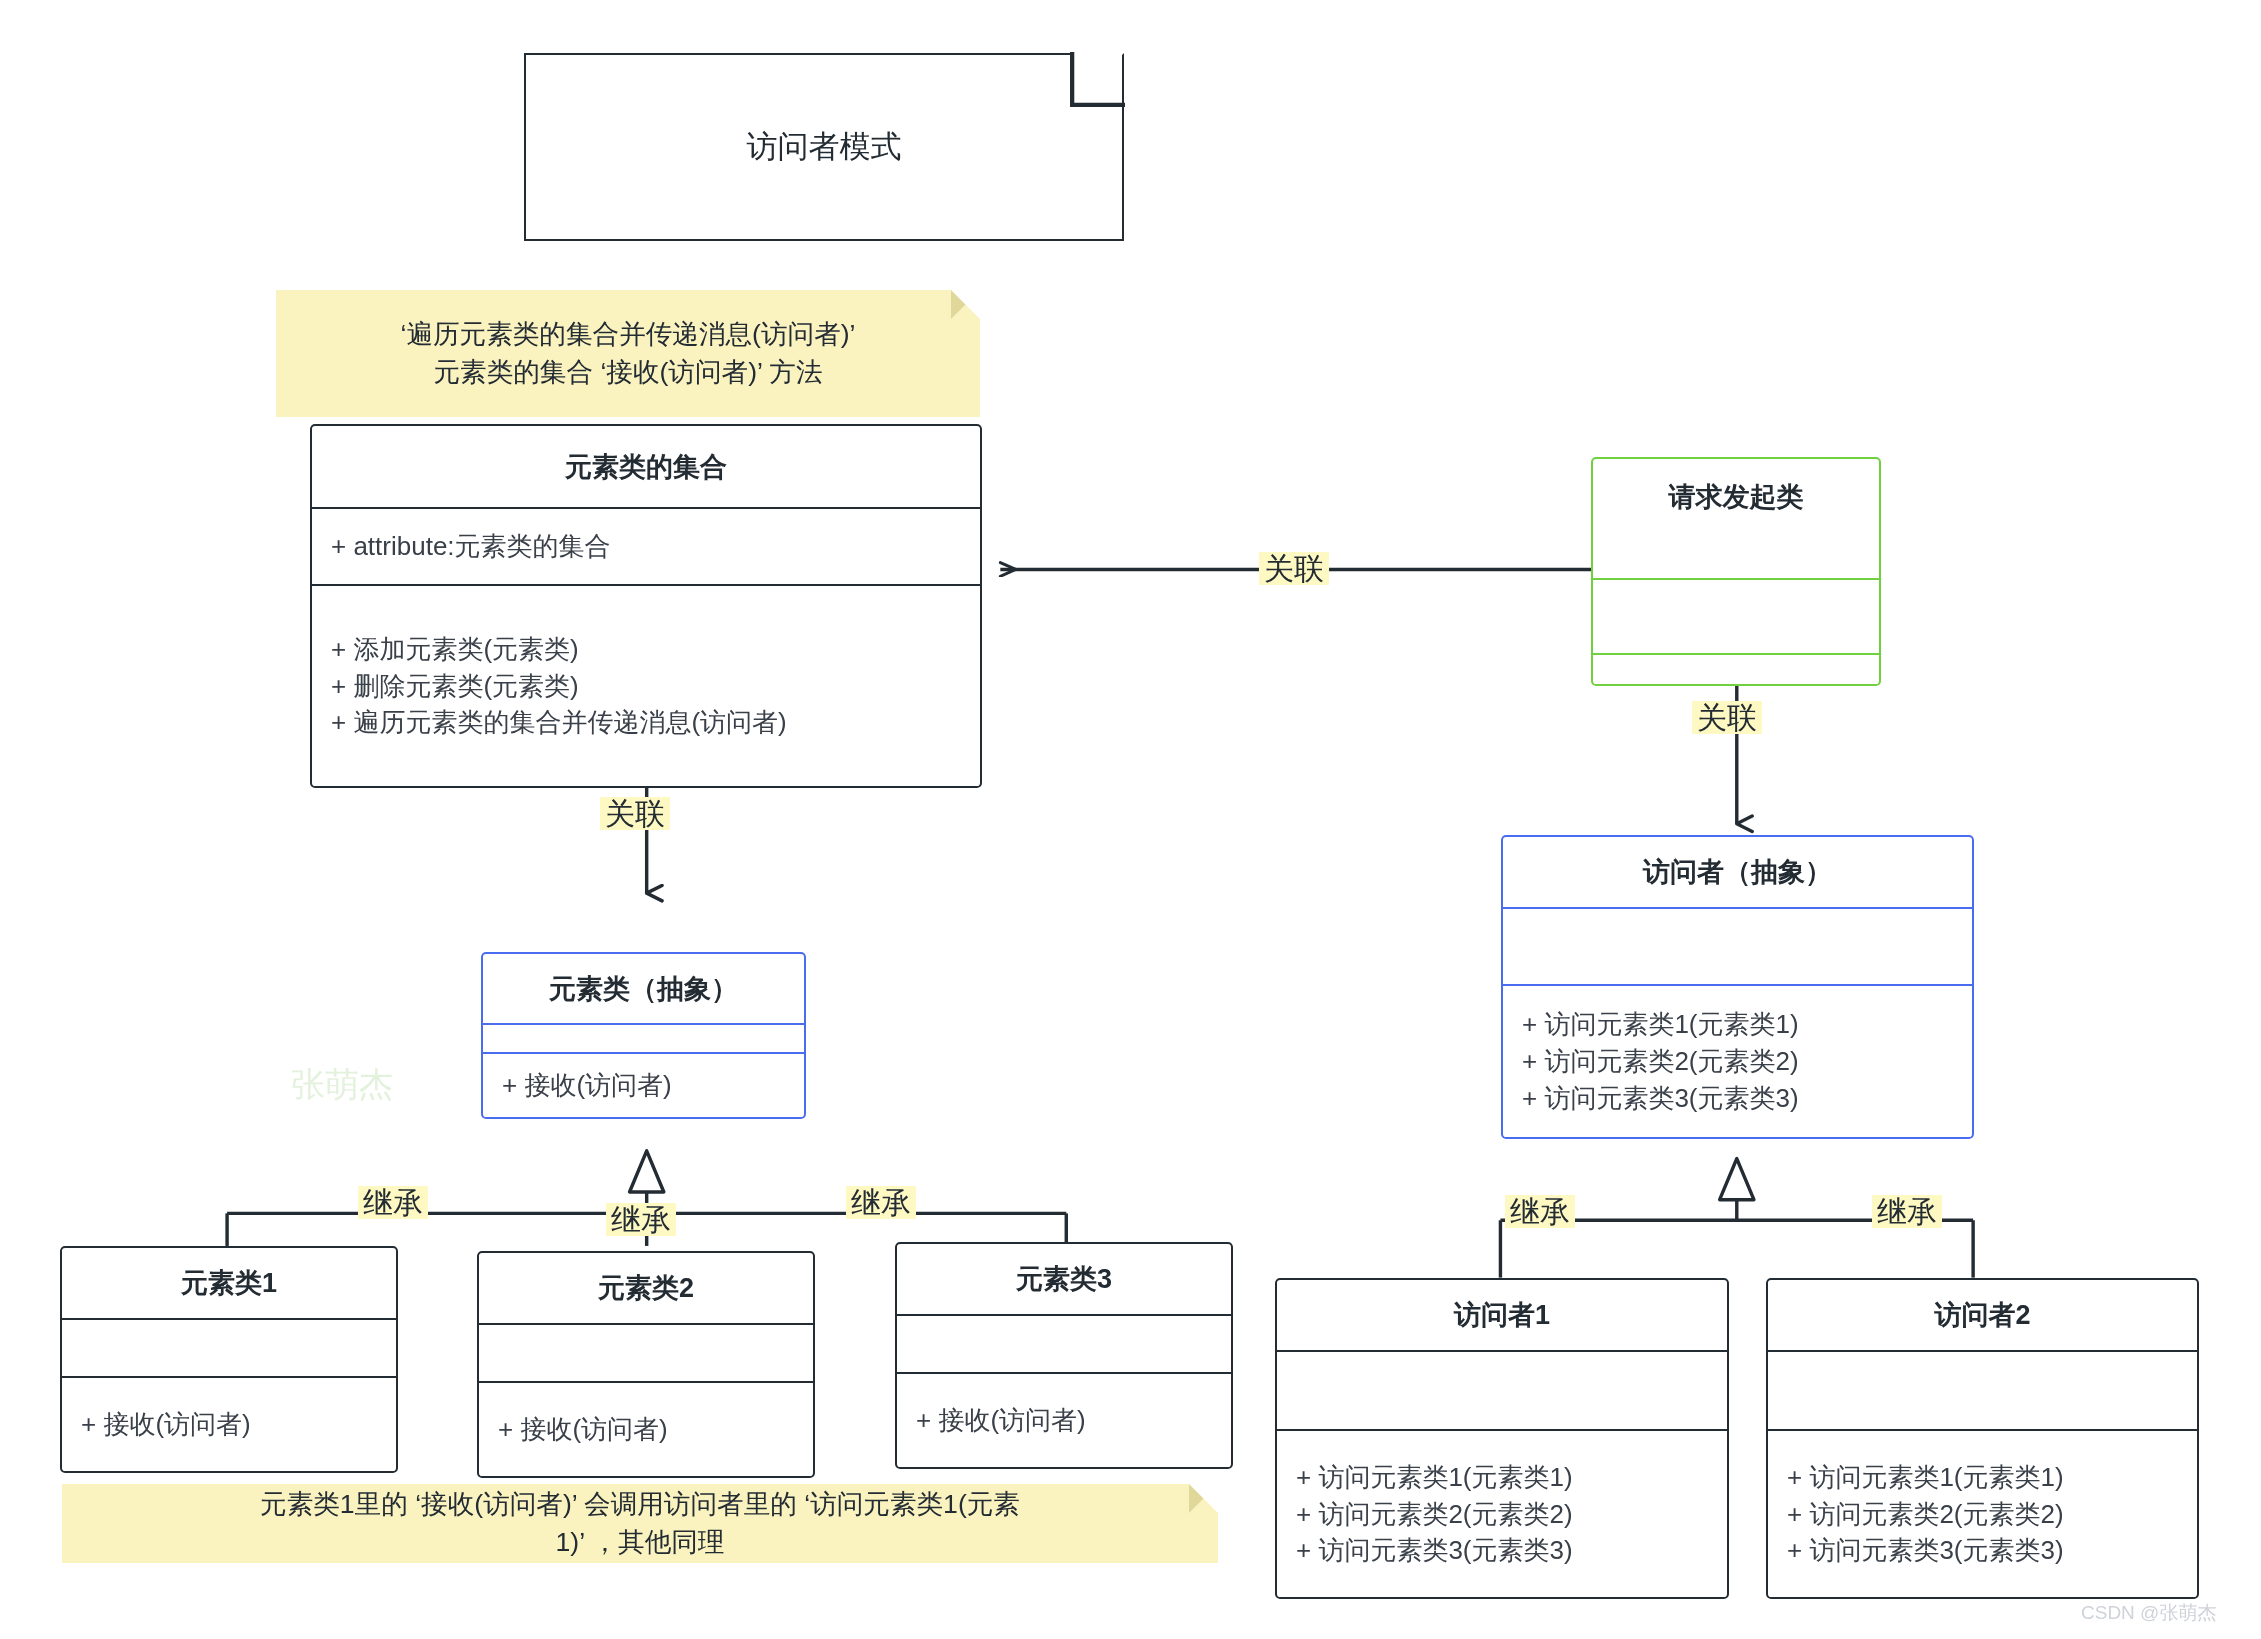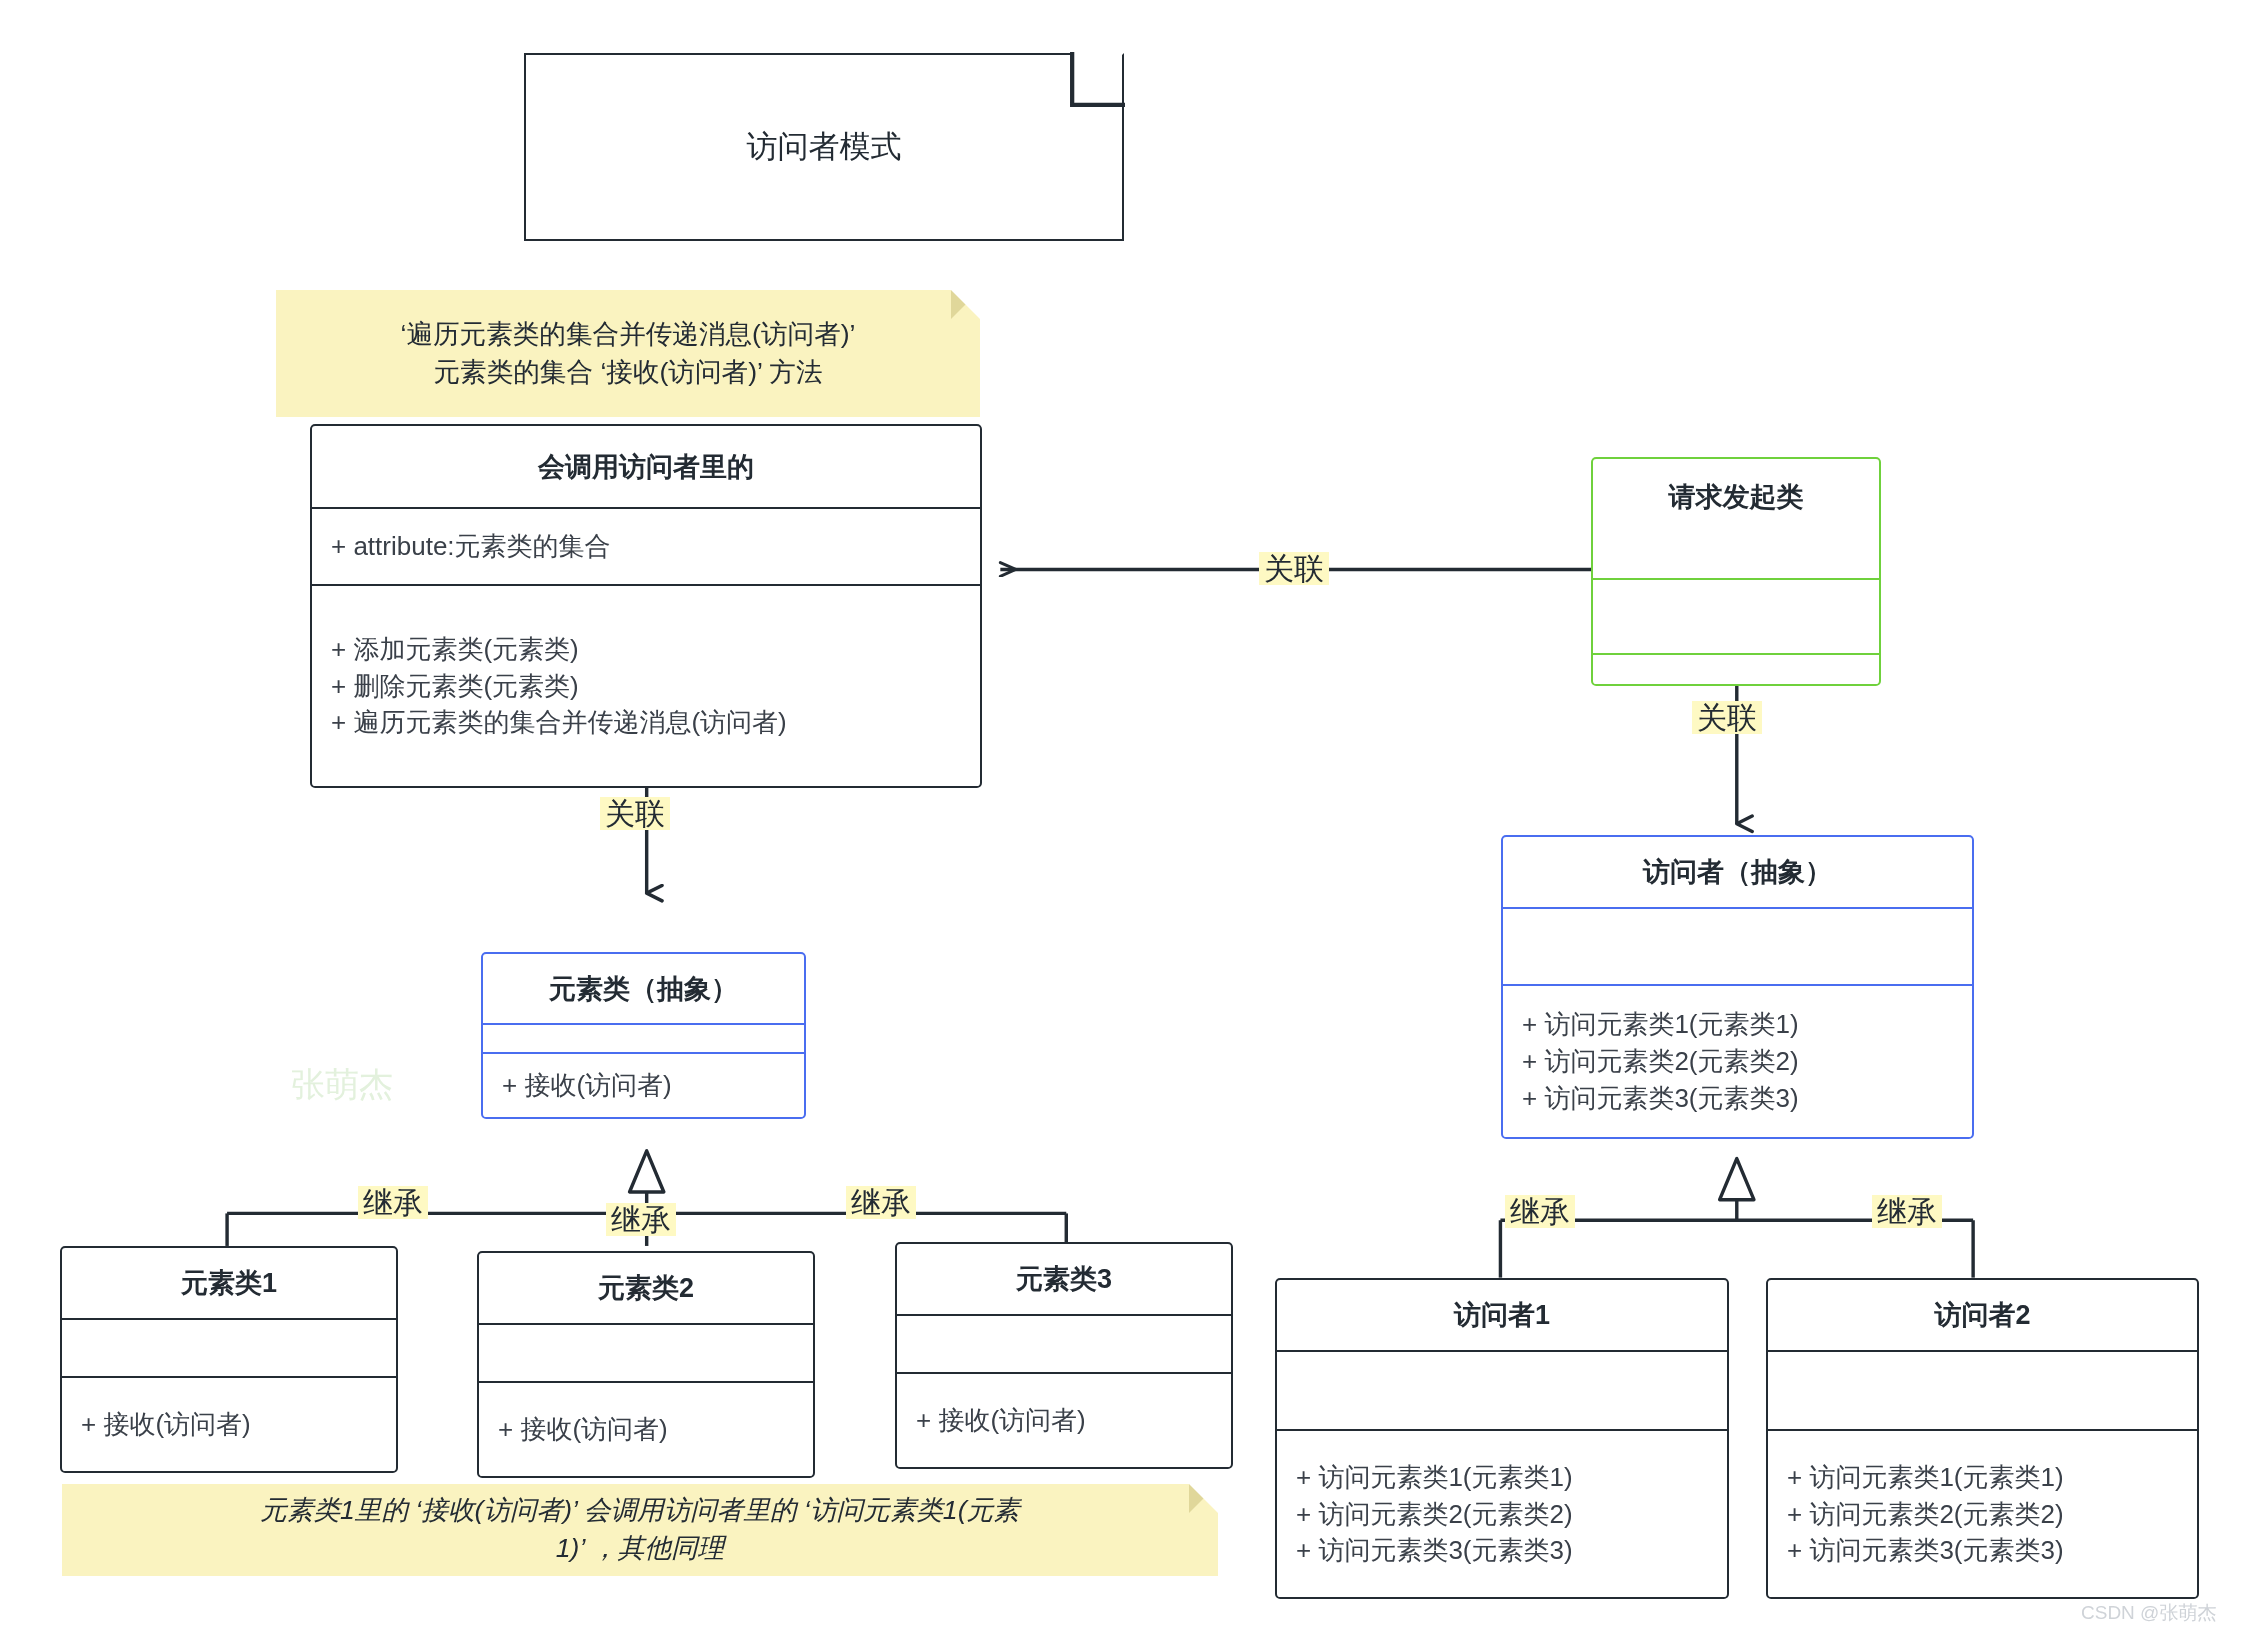--- a/index.html
+++ b/index.html
@@ -202,21 +202,21 @@
   <div class="abs note-yellow" style="left:276px; top:290px; width:704px; height:127px;">
     <div>
       <div>‘遍历元素类的集合并传递消息(访问者)’</div>
       <div>元素类的集合 ‘接收(访问者)’ 方法</div>
     </div>
     <span class="fold"></span>
     <span class="fold-white"></span>
   </div>
 
   <div class="abs uml" style="left:310px; top:424px; width:672px; height:364px;">
-    <div class="uml-name" style="height:81px;">会调用访问者里的</div>
+    <div class="uml-name" style="height:81px;">元素类的集合</div>
     <div class="uml-sec" style="flex:none; height:75px;">
       <div class="row">+ attribute:元素类的集合</div>
     </div>
     <div class="uml-sec">
       <div class="row">+ 添加元素类(元素类)</div>
       <div class="row">+ 删除元素类(元素类)</div>
       <div class="row">+ 遍历元素类的集合并传递消息(访问者)</div>
     </div>
   </div>
 
@@ -281,21 +281,21 @@
   <div class="abs uml" style="left:1766px; top:1278px; width:433px; height:321px;">
     <div class="uml-name" style="height:70px;">访问者2</div>
     <div class="uml-sec" style="flex:none; height:77px;"></div>
     <div class="uml-sec">
       <div class="row">+ 访问元素类1(元素类1)</div>
       <div class="row">+ 访问元素类2(元素类2)</div>
       <div class="row">+ 访问元素类3(元素类3)</div>
     </div>
   </div>
 
-  <div class="abs note-yellow" style="left:62px; top:1484px; width:1156px; height:92px;font-style:italic;">
+  <div class="abs note-yellow" style="left:62px; top:1484px; width:1156px; height:79px;">
     <div>
       <div>元素类1里的 ‘接收(访问者)’ 会调用访问者里的 ‘访问元素类1(元素</div>
       <div>1)’ ，其他同理</div>
     </div>
     <span class="fold"></span>
     <span class="fold-white"></span>
   </div>
 
   <div class="abs edge-label" style="left:1259px; top:552px;">关联</div>
 

